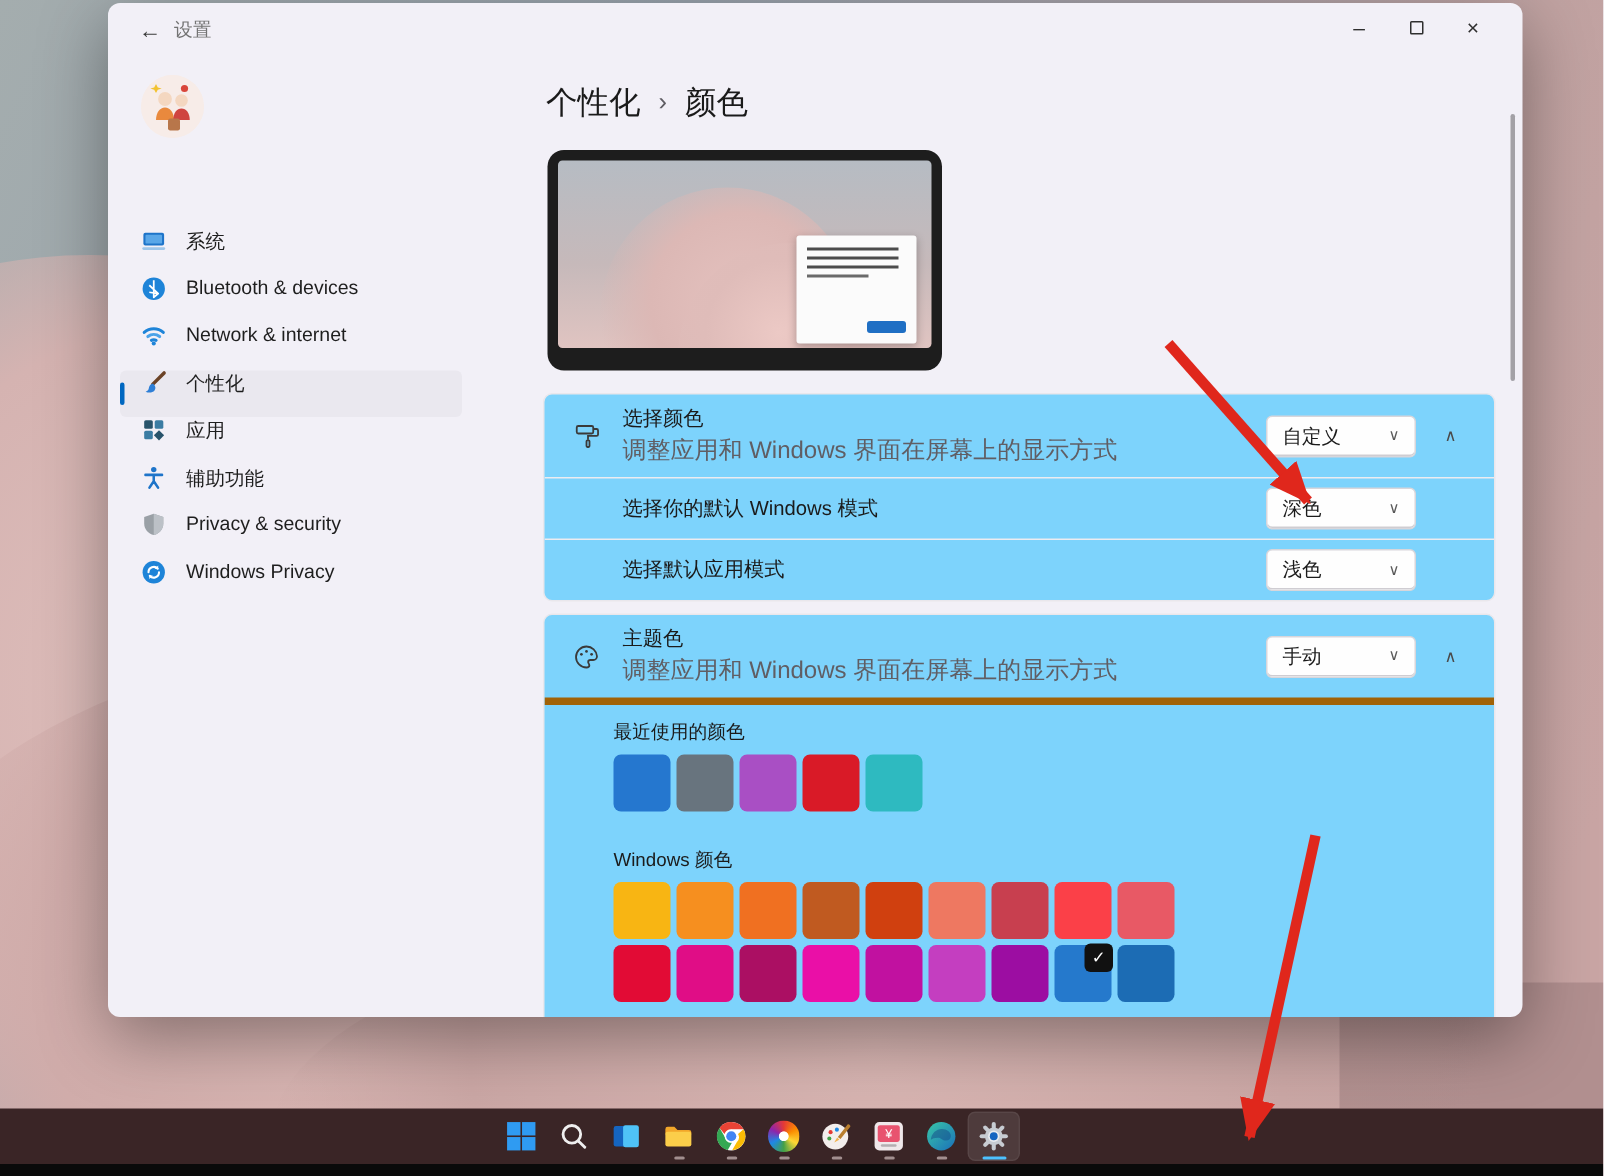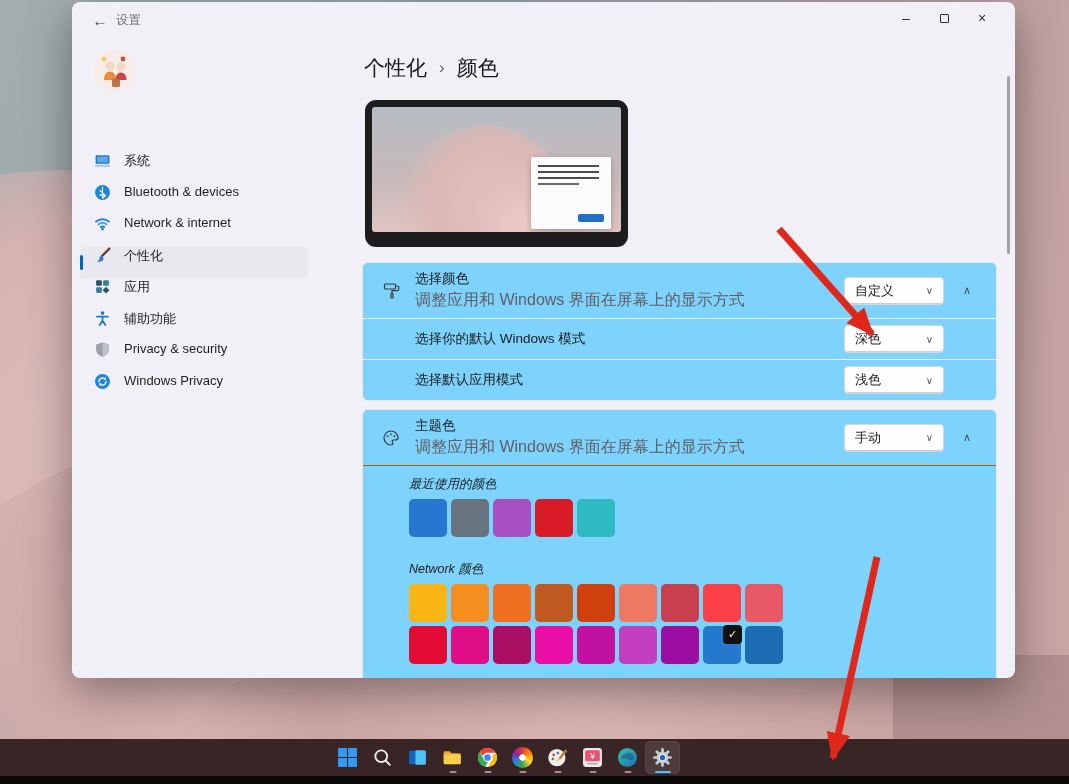--- a/index.html
+++ b/index.html
@@ -97,21 +97,21 @@
   .expander { width:30px; height:28px; margin-left:8px; display:flex; align-items:center;
     justify-content:center; font-size:11px; color:#4a4a4a; flex:0 0 auto; }
   .sub-row .dd { margin-right:38px; }
   .toggle-wrap { display:flex; align-items:center; margin-right:6px; }
   .toggle-lbl { font-size:13px; color:#1b1b1b; margin-right:12px; }
   .toggle { position:relative; width:42px; height:20px; border-radius:10px; background:#0067c0; }
   .toggle::after { content:""; position:absolute; right:3px; top:3px; width:14px; height:14px;
     border-radius:50%; background:#fff; }
 
   
-  .swatch-area { border-top:1px solid #a16207; padding:10px 16px 14px 46px;font-style:italic; }
+  .swatch-area { border-top:5px solid #a16207; padding:10px 16px 14px 46px; }
   .sw-label { font-size:12.5px; color:#1b1b1b; margin-bottom:6px; }
   .sw-label.w { margin-top:24px; }
   .sw-row { display:flex; margin-bottom:4px; }
   .swatch { position:relative; width:38px; height:38px; border-radius:5px; margin-right:4px;
     flex:0 0 auto; }
   .check-badge { position:absolute; right:-1px; top:-1px; width:19px; height:19px;
     background:#111; border-radius:4px; color:#fff; font-size:11px; display:flex;
     align-items:center; justify-content:center; }
 
   
@@ -334,21 +334,21 @@
         </div>
         <div class="swatch-area">
           <div class="sw-label">最近使用的颜色</div>
           <div class="sw-row">
               <div class="swatch" style="background: rgb(37, 119, 207);"></div>
               <div class="swatch" style="background: rgb(104, 116, 126);"></div>
               <div class="swatch" style="background: rgb(169, 79, 196);"></div>
               <div class="swatch" style="background: rgb(217, 26, 39);"></div>
               <div class="swatch" style="background: rgb(46, 186, 192);"></div>
             </div>
-          <div class="sw-label w">Network 颜色</div>
+          <div class="sw-label w">Windows 颜色</div>
           <div class="sw-row">
               <div class="swatch" style="background: rgb(248, 181, 19);"></div>
               <div class="swatch" style="background: rgb(246, 143, 31);"></div>
               <div class="swatch" style="background: rgb(240, 112, 33);"></div>
               <div class="swatch" style="background: rgb(192, 90, 32);"></div>
               <div class="swatch" style="background: rgb(208, 64, 15);"></div>
               <div class="swatch" style="background: rgb(238, 120, 97);"></div>
               <div class="swatch" style="background: rgb(200, 63, 79);"></div>
               <div class="swatch" style="background: rgb(251, 64, 72);"></div>
               <div class="swatch" style="background: rgb(232, 89, 101);"></div>

